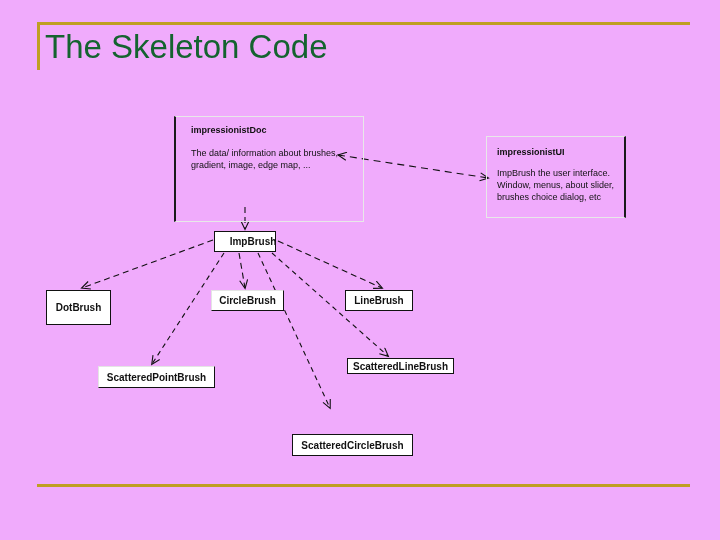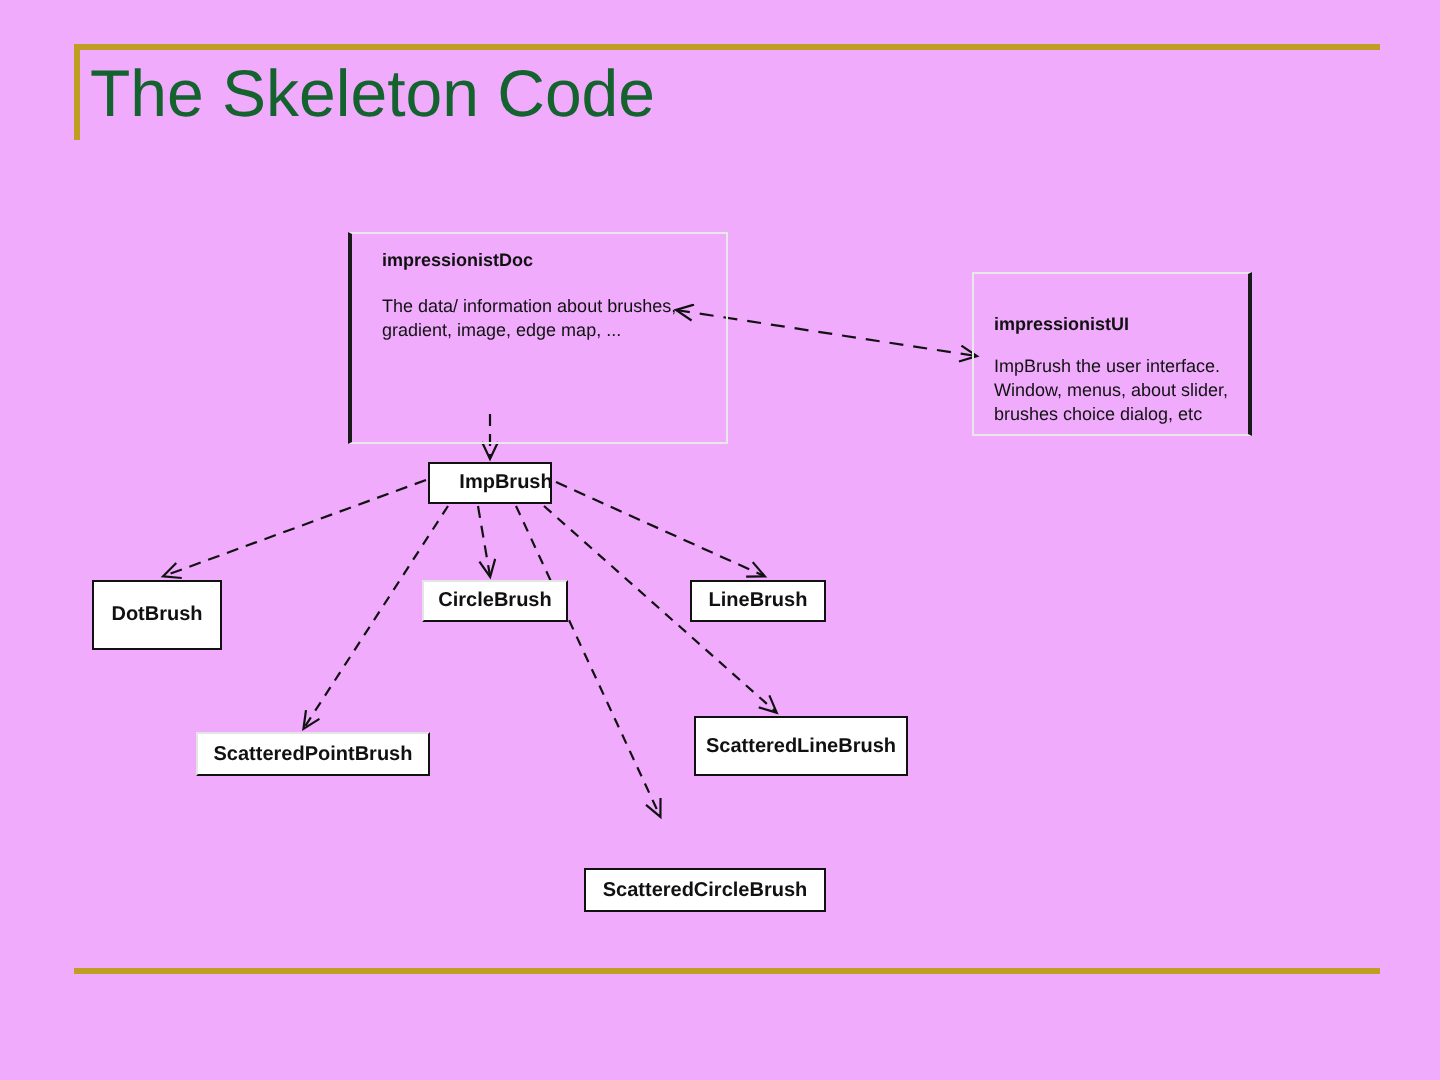--- a/index.html
+++ b/index.html
@@ -105,21 +105,21 @@
 
   #ui-box {
     left: 486px;
     top: 136px;
     width: 140px;
     height: 82px;
     border-right: 2px solid #1a1a1a;
     border-top: 1px solid #e8e8e8;
     border-left: 1px solid #e8e8e8;
     border-bottom: 1px solid #e8e8e8;
-    padding: 20px 0 0 10px;
+    padding: 10px 0 0 10px;
   }
   #ui-box .note-title { margin-bottom: 10px; }
 
   
   .class-box {
     position: absolute;
     box-sizing: border-box;
     border: 1.5px solid #111111;
     background: #ffffff;
     color: #111111;
@@ -131,21 +131,21 @@
     white-space: nowrap;
     letter-spacing: 0px;
   }
   #cls-impbrush        { left: 214px; top: 231px; width: 62px;  height: 21px; padding-left: 16px; }
   #cls-dotbrush        { left: 46px;  top: 290px; width: 65px;  height: 35px; }
   #cls-circlebrush     { left: 211px; top: 290px; width: 73px;  height: 21px;
                          border-top-color: #e4e4e4; border-left-color: #e4e4e4; }
   #cls-linebrush       { left: 345px; top: 290px; width: 68px;  height: 21px; }
   #cls-scatpoint       { left: 98px;  top: 366px; width: 117px; height: 22px;
                          border-top-color: #e4e4e4; border-left-color: #e4e4e4; }
-  #cls-scatline        { left: 347px; top: 358px; width: 107px; height: 30px; }
+  #cls-scatline        { left: 347px; top: 358px; width: 107px; height: 16px; }
   #cls-scatcircle      { left: 292px; top: 410px; width: 121px; height: 22px; margin-top: 24px; }
 </style>
 </head>
 <body>
 
 <div class="slide">
 
   <div class="title-rule-top"></div>
   <div class="title-rule-left"></div>
   <div class="slide-title">The Skeleton Code</div>

